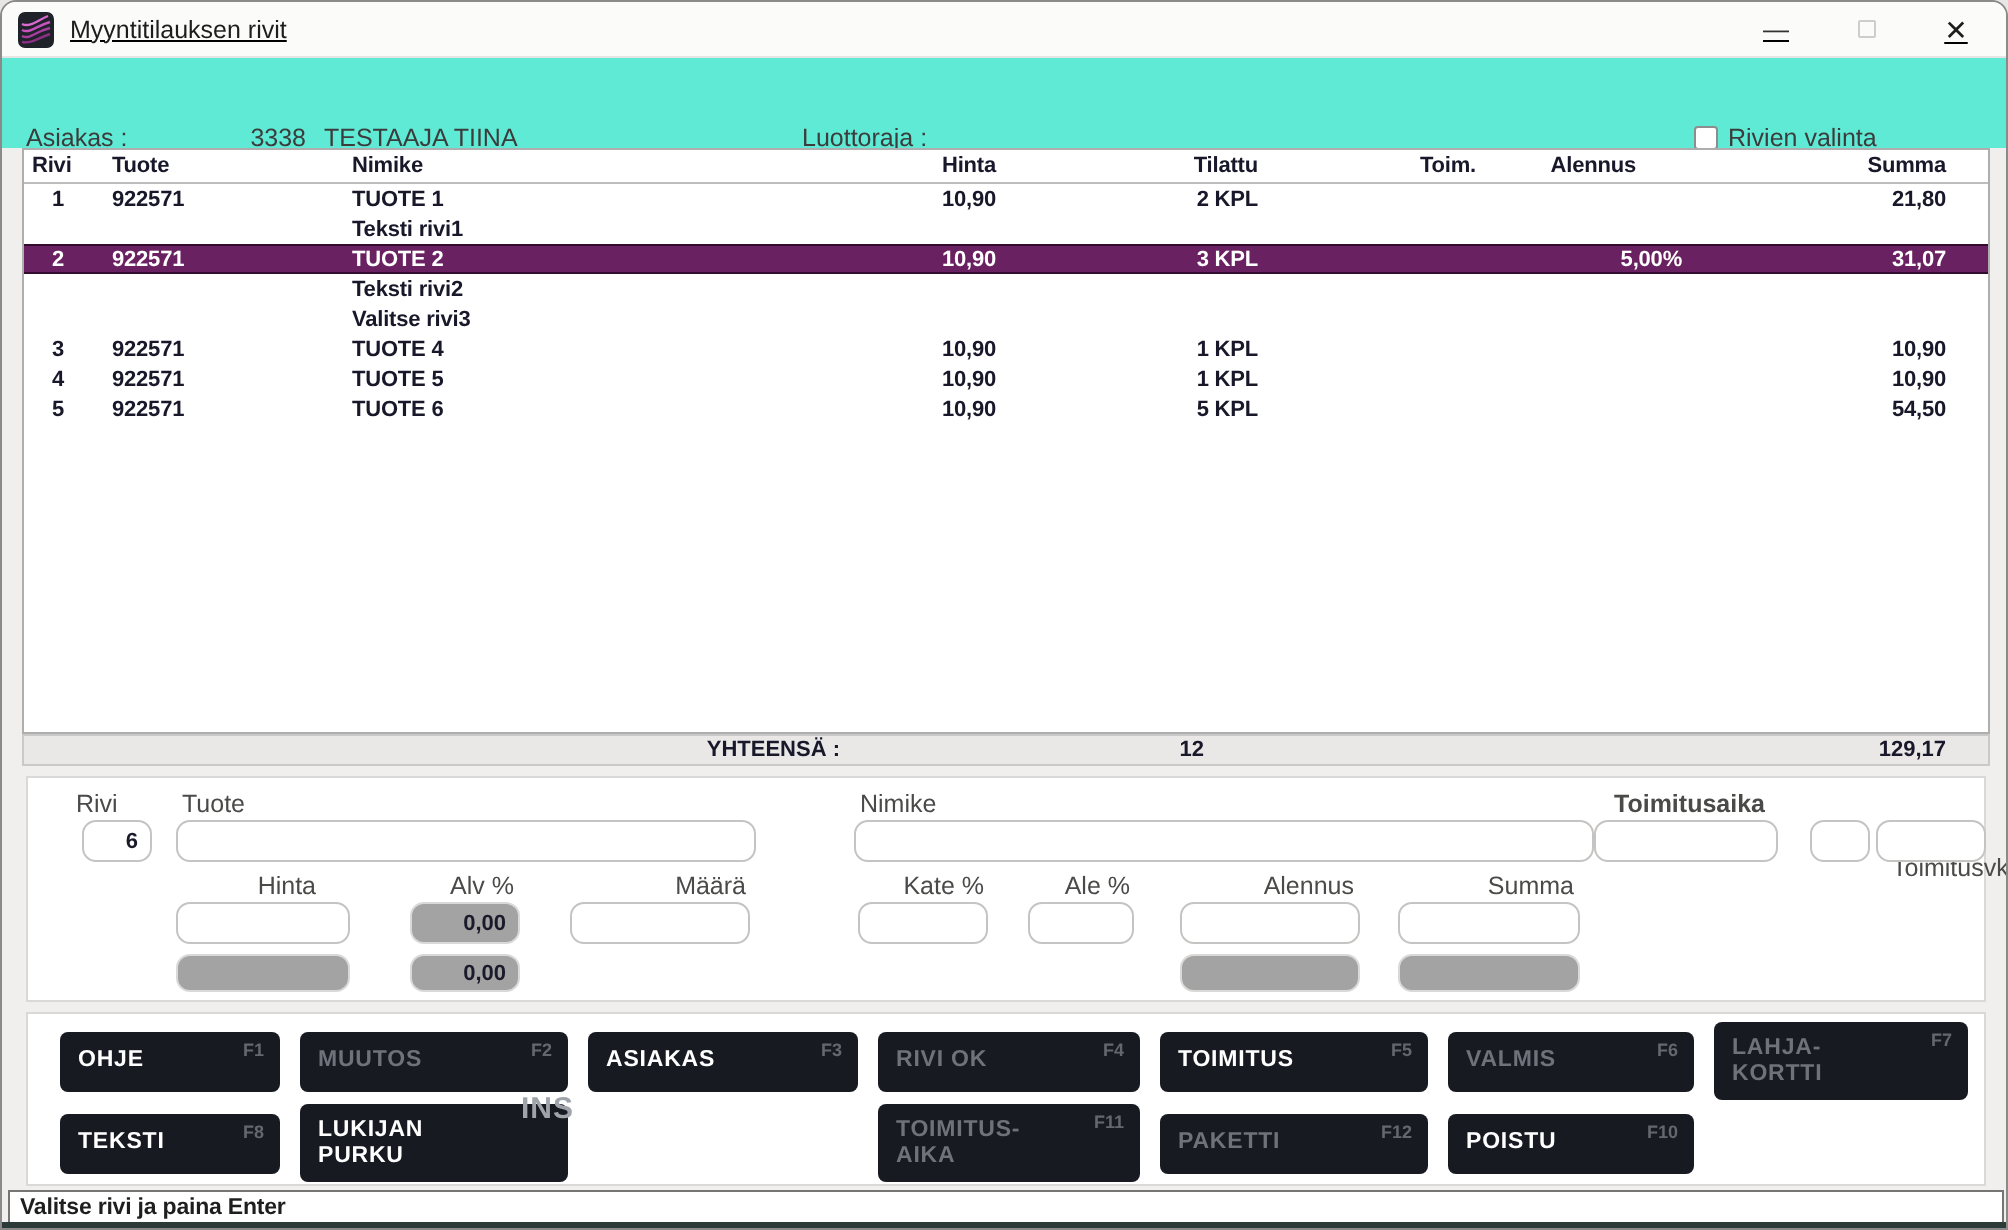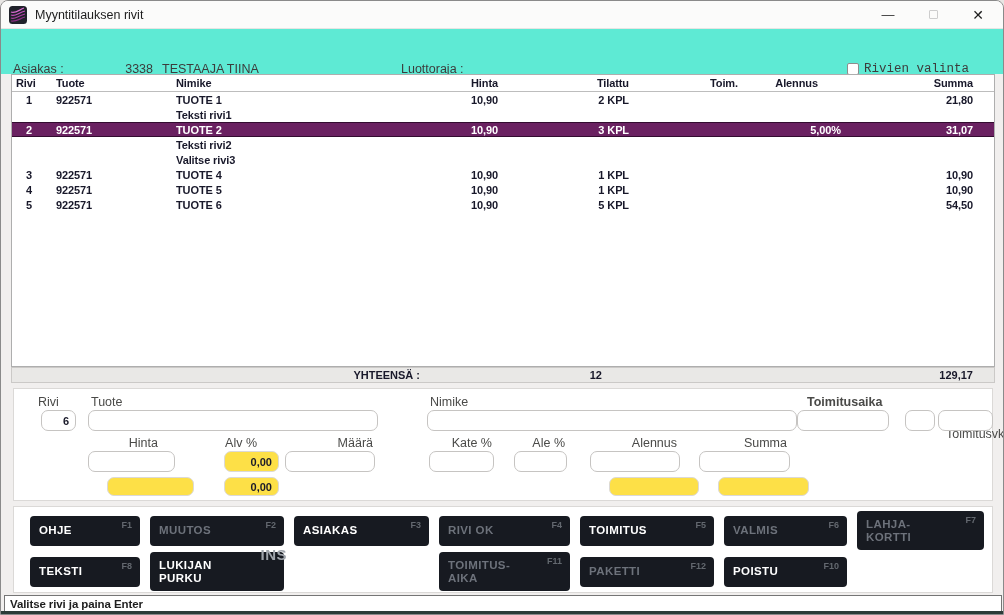--- a/index.html
+++ b/index.html
@@ -4,21 +4,21 @@
 <style>
   * { box-sizing: border-box; margin: 0; padding: 0; }
   html,body { width:1004px; height:615px; overflow:hidden; }
   body { font-family:"Liberation Sans", sans-serif; background:#e8e6e4; }
 
   .window { position:relative; width:1004px; height:615px; background:#f1efee;
             border:1px solid #8a8a8a; border-radius:8px 8px 0 0; overflow:hidden; }
 
   
   .titlebar { position:absolute; left:0; top:0; width:100%; height:28px; background:#fbfbfa;
-              display:flex; align-items:center; border-bottom:1px solid #e7e5e3; }
+              display:flex; align-items:center; border-bottom:1px solid #e7e5e3;text-decoration:underline; }
   .appicon { margin-left:8px; width:18px; height:18px; display:inline-flex; }
   .title { margin-left:8px; font-size:12.5px; color:#1d1d1d; }
   .winctls { margin-left:auto; display:flex; align-items:center; gap:15px; padding-right:10px; }
   .wbtn { width:30px; height:22px; display:flex; align-items:center; justify-content:center;
           font-size:13px; color:#333; }
   .wbtn.max-box span { display:block; width:9px; height:9px; border:1.4px solid #cdcdcd; border-radius:1px; }
   .wbtn.close { font-size:14px; color:#1c1c1c; }
 
   
   .infoheader { position:absolute; left:0; top:28px; width:100%; height:45px; background:#5eead4; }
@@ -56,21 +56,21 @@
   .sum-label { right:574px; }
   .sum-qty   { right:392px; }
   .sum-total { right:21px; }
 
   
   .form-panel { position:absolute; left:12px; top:387px; width:980px; height:113px;
                 background:#fff; border:1px solid #dbd9d7; }
   .flabel { position:absolute; font-size:12.5px; color:#4a4a48; height:14px; line-height:14px; white-space:nowrap; }
   .inp { position:absolute; height:21px; border:1px solid #c6c4c2; border-radius:7px; background:#fff;
          font:700 11px "Liberation Sans", sans-serif; color:#1a1a2a; padding:0 6px; outline:none; }
-  .inp.gray { background:#fde047; border-color:#dbd9d7;margin-left:19px; }
+  .inp.gray { background:#a3a3a3; border-color:#dbd9d7; }
   .inp.num { text-align:right; }
   
   .l-rivi {left:24px; top:6px;} .l-tuote {left:77px; top:6px;} .l-nimike {left:416px; top:6px;}
   .l-tta {left:793px; top:6px;font-weight:bold;} .l-ttv {left:932px; top:6px;margin-top:32px;}
   .f-rivi {left:27px; top:21px; width:35px;}
   .f-tuote {left:74px; top:21px; width:290px;}
   .f-nimike {left:413px; top:21px; width:370px;}
   .f-tta {left:783px; top:21px; width:92px;}
   .f-ttv1 {left:891px; top:21px; width:30px;}
   .f-ttv2 {left:924px; top:21px; width:55px;}
@@ -144,21 +144,21 @@
     <span class="ih" style="left:400px; top:33px;">Luottoraja :</span>
     <span class="ih num" style="left:505px; top:33px; width:80px;"></span>
 
     <span class="ih" style="left:12px; top:53px;">Tilaus :</span>
     <span class="ih num" style="left:90px; top:53px; width:62px;">4787</span>
     <span class="ih" style="left:161px; top:53px;">Vahvistettu</span>
     <span class="ih" style="left:400px; top:53px;">Velkasaldo :</span>
     <span class="ih num" style="left:505px; top:53px; width:80px;">280,00</span>
 
     <span class="cbx"></span>
-    <span class="ih" style="left:863px; top:33px;font-family:Liberation Mono, monospace;">Rivien valinta</span>
+    <span class="ih" style="left:863px; top:33px;">Rivien valinta</span>
   </div>
 
   <div class="table-panel">
     <div class="tgrid thead">
       <div class="hcell h-rivi">Rivi</div>
       <div class="hcell h-tuote">Tuote</div>
       <div class="hcell h-nimike">Nimike</div>
       <div class="hcell h-hinta">Hinta</div>
       <div class="hcell h-tilattu">Tilattu</div>
       <div class="hcell h-toim">Toim.</div>

